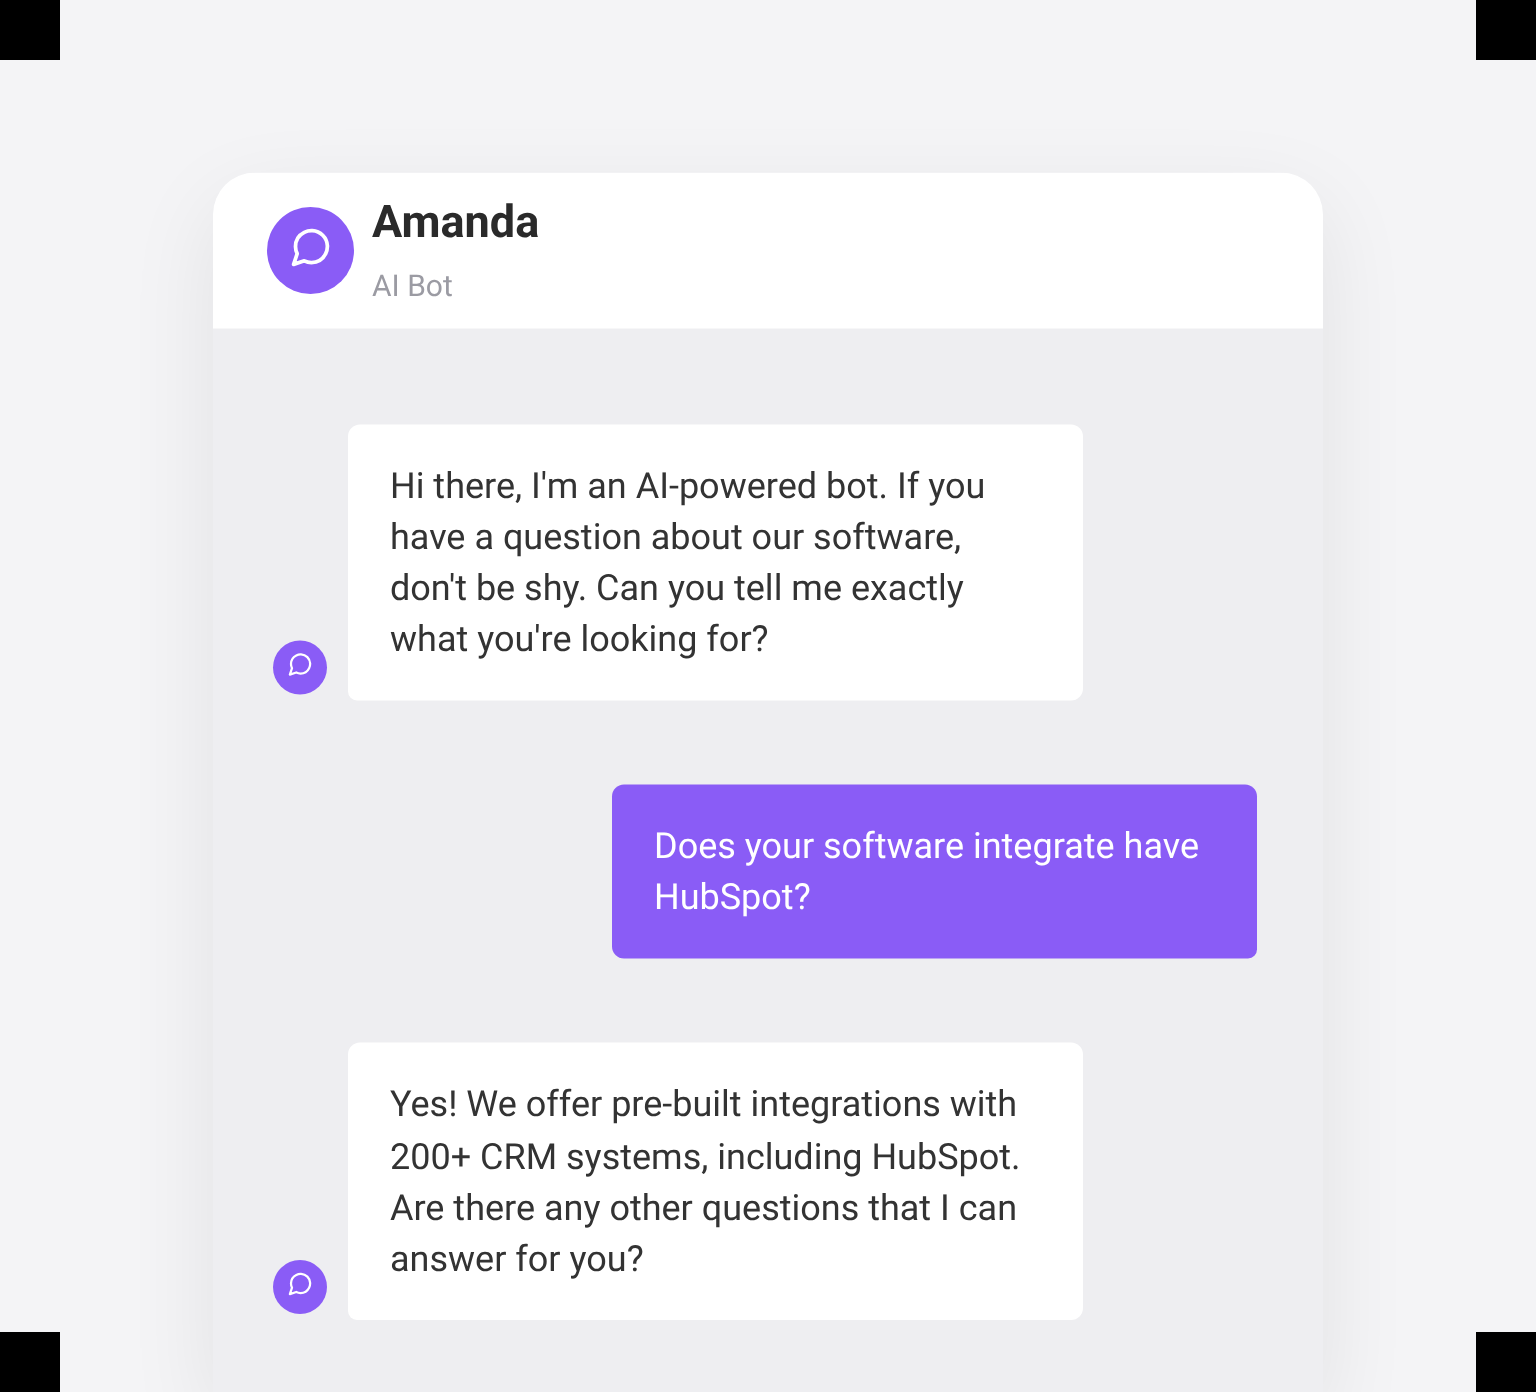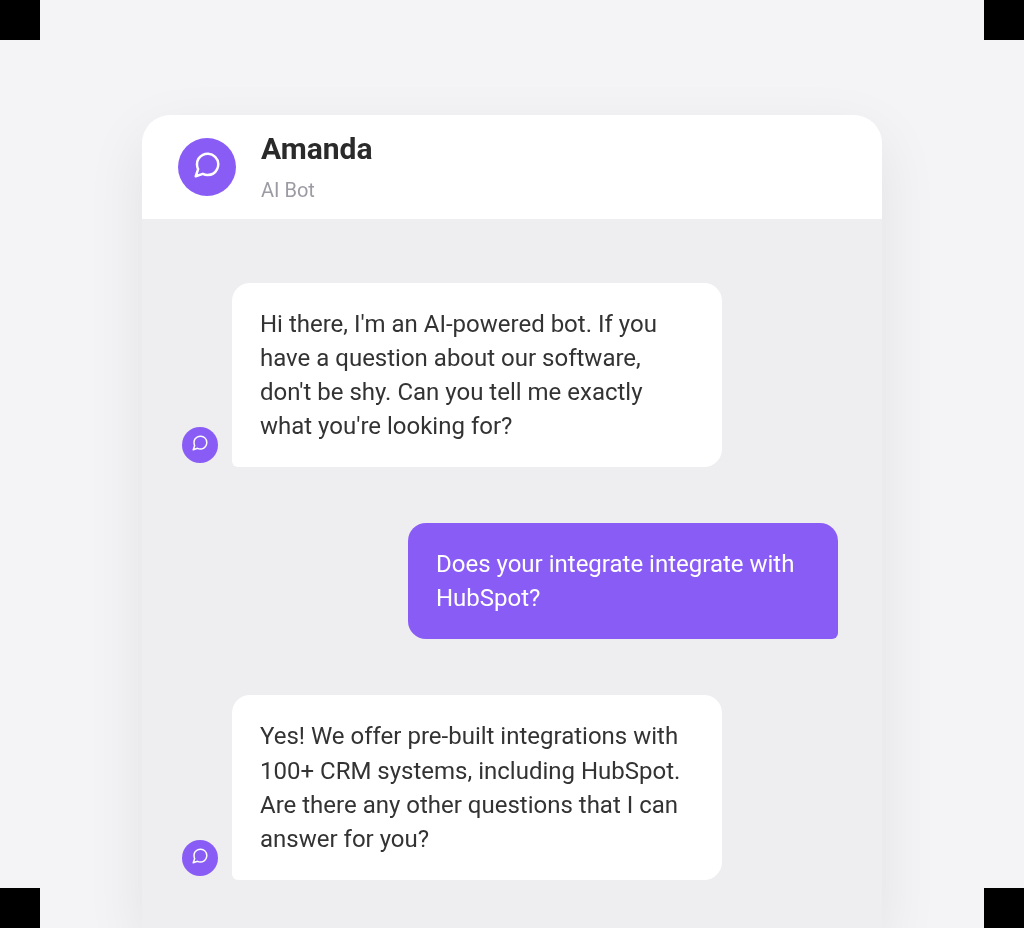--- a/index.html
+++ b/index.html
@@ -25,21 +25,21 @@
     border-radius: 28px 28px 0 0;
     overflow: hidden;
     box-shadow: 0 20px 60px rgba(0,0,0,0.08);
   }
   .chat-header {
     height: 104px;
     background: #ffffff;
     display: flex;
     align-items: center;
     padding: 0 36px;
-    gap: 25px;
+    gap: 12px;
   }
   .avatar {
     width: 58px;
     height: 58px;
     border-radius: 50%;
     background: #8a5cf6;
     display: flex;
     align-items: center;
     justify-content: center;
     flex-shrink: 0;
@@ -89,21 +89,21 @@
     margin-right: 14px;
     margin-bottom: 4px;
     flex-shrink: 0;
   }
   .msg-avatar svg {
     width: 18px;
     height: 18px;
   }
   .bubble {
     padding: 24px 28px;
-    border-radius: 18px;
+    border-radius: 8px;
     font-size: 24px;
     line-height: 1.42;
     max-width: 490px;
   }
   .bubble.bot {
     background: #ffffff;
     color: #333333;
     border-bottom-left-radius: 6px;
   }
   .bubble.user {
@@ -156,28 +156,28 @@
         <span>
           <svg viewBox="0 0 24 24" fill="none" stroke="#ffffff" stroke-width="2" stroke-linecap="round" stroke-linejoin="round">
             <path d="M21 11.5a8.38 8.38 0 0 1-.9 3.8 8.5 8.5 0 0 1-7.6 4.7 8.38 8.38 0 0 1-3.8-.9L3 21l1.9-5.7a8.38 8.38 0 0 1-.9-3.8 8.5 8.5 0 0 1 4.7-7.6 8.38 8.38 0 0 1 3.8-.9h.5a8.48 8.48 0 0 1 8 8v.5z"></path>
           </svg>
         </span>
       </div>
       <div class="bubble bot">Hi there, I'm an AI-powered bot. If you have a question about our software, don't be shy. Can you tell me exactly what you're looking for?</div>
     </div>
 
     <div class="msg-row user">
-      <div class="bubble user">Does your integrate integrate with HubSpot?</div>
+      <div class="bubble user">Does your software integrate have HubSpot?</div>
     </div>
 
     <div class="msg-row bot">
       <div class="msg-avatar">
         <span>
           <svg viewBox="0 0 24 24" fill="none" stroke="#ffffff" stroke-width="2" stroke-linecap="round" stroke-linejoin="round">
             <path d="M21 11.5a8.38 8.38 0 0 1-.9 3.8 8.5 8.5 0 0 1-7.6 4.7 8.38 8.38 0 0 1-3.8-.9L3 21l1.9-5.7a8.38 8.38 0 0 1-.9-3.8 8.5 8.5 0 0 1 4.7-7.6 8.38 8.38 0 0 1 3.8-.9h.5a8.48 8.48 0 0 1 8 8v.5z"></path>
           </svg>
         </span>
       </div>
-      <div class="bubble bot">Yes! We offer pre-built integrations with 100+ CRM systems, including HubSpot. Are there any other questions that I can answer for you?</div>
+      <div class="bubble bot">Yes! We offer pre-built integrations with 200+ CRM systems, including HubSpot. Are there any other questions that I can answer for you?</div>
     </div>
 
   </div>
 </div>
 
 </body></html>

